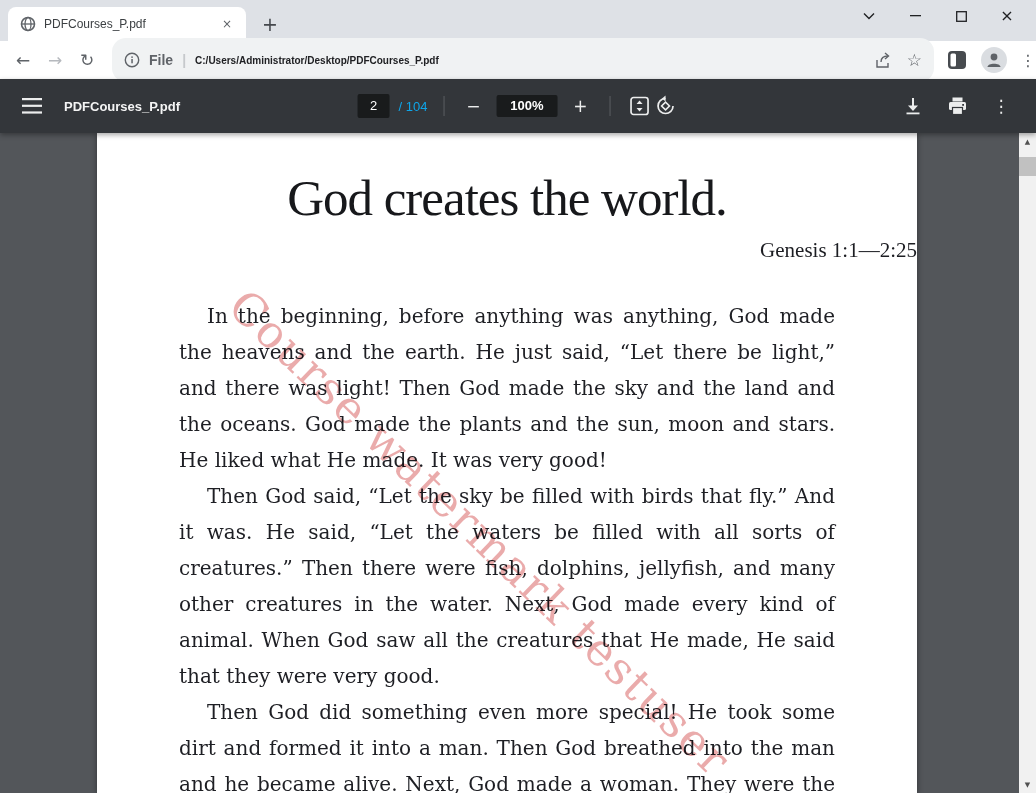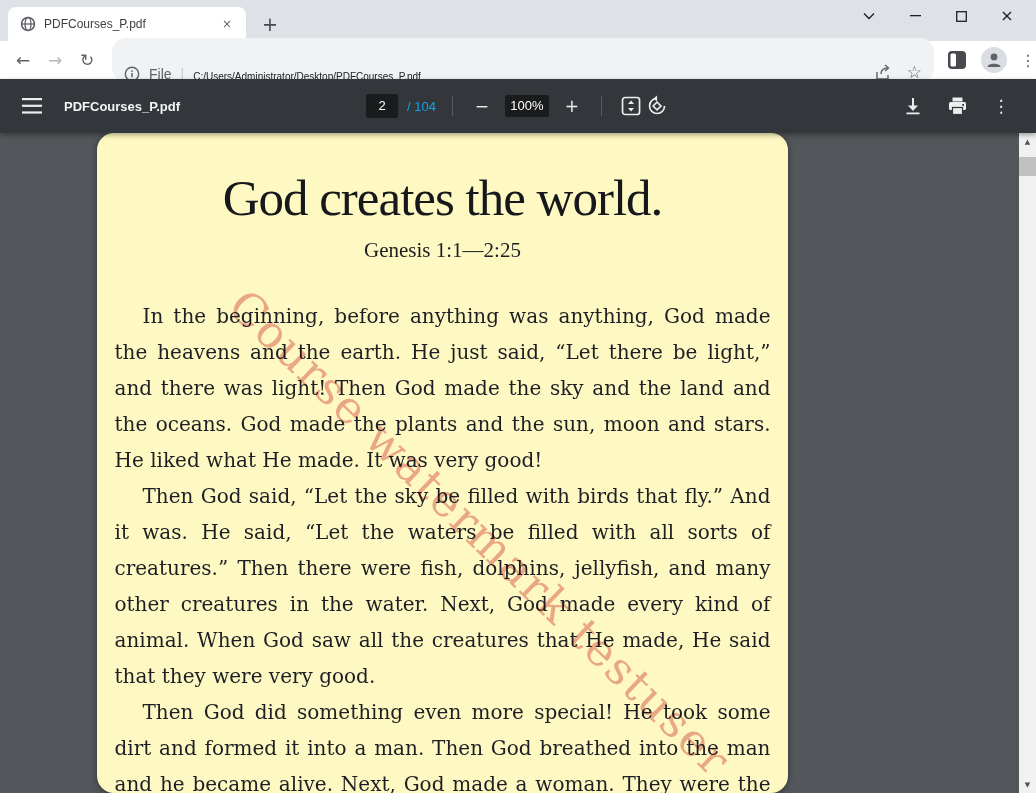--- a/index.html
+++ b/index.html
@@ -23,21 +23,21 @@
   .win-close-glyph { font-family:"DejaVu Sans",sans-serif; font-size:16px; line-height:1; }
 
   
   .addressbar { position:absolute; left:0; top:41px; width:1036px; height:38px; background:#fff;
     display:flex; align-items:center; }
   .navbtn { width:30px; height:30px; display:flex; align-items:center; justify-content:center;
     font-family:"DejaVu Sans",sans-serif; font-size:17px; color:#5f6368; }
   .navbtn.disabled { color:#b6b9be; }
   .nav-group { display:flex; align-items:center; gap:2px; margin-left:8px; }
   .omnibox { margin-left:10px; width:822px; height:44px; background:#f0f2f3; border-radius:14px;
-    display:flex; align-items:flex-end; padding:0 12px; }
+    display:flex; align-items:center; padding:0 12px;font-weight:bold; }
   .omni-info { width:16px; height:16px; margin-right:9px; flex:none; }
   .omni-scheme { font-size:14px; color:#5f6368; }
   .omni-sep { margin:0 9px; color:#c6c9cc; font-size:14px; }
   .omni-url { font-size:10px; color:#202124; white-space:nowrap; flex:1; }
   .omni-actions { display:flex; align-items:center; gap:14px; margin-left:8px; }
   .star-glyph { font-family:"DejaVu Sans",sans-serif; font-size:17px; color:#5f6368; }
   .bar-actions { display:flex; align-items:center; gap:13px; margin-left:12px; }
   .kebab { font-family:"DejaVu Sans",sans-serif; font-size:16px; color:#5f6368; letter-spacing:0; }
   .avatar { width:26px; height:26px; border-radius:50%; background:#dadde1; display:flex;
     align-items:center; justify-content:center; }
@@ -47,31 +47,31 @@
     display:flex; align-items:center; color:#f1f2f3; box-shadow:0 2px 5px rgba(0,0,0,.35); z-index:5; }
   .pt-left { display:flex; align-items:center; margin-left:22px; }
   .pt-title { margin-left:22px; font-size:13px; font-weight:bold; color:#f4f4f4; }
   .pt-center { position:absolute; left:50%; transform:translateX(-50%); display:flex; align-items:center; }
   .dark-box { background:#191b1c; border-radius:2px; color:#fff; font-size:13px; text-align:center; }
   .page-input { width:32px; height:24px; line-height:24px; }
   .page-total { margin-left:9px; font-size:13px; color:#0ea5e9; }
   .pt-sep { width:1px; height:20px; background:#5b5e62; margin:0 16px; }
   .pt-btn { width:26px; height:26px; display:flex; align-items:center; justify-content:center;
     font-family:"DejaVu Sans",sans-serif; font-size:17px; color:#eceded; }
-  .zoom-box { width:44px; height:22px; line-height:22px; margin:0 10px; font-weight:normal; }
+  .zoom-box { width:61px; height:22px; line-height:22px; margin:0 10px; font-weight:bold; }
   .pt-right { position:absolute; right:22px; display:flex; align-items:center; gap:18px; }
   .pt-iconbtn { width:26px; height:26px; display:flex; align-items:center; justify-content:center; }
 
   
   .viewport { position:absolute; left:0; top:133px; width:1036px; height:660px; background:#53565a; overflow:hidden; }
-  .pdfpage { position:absolute; left:97px; top:0; width:691px; height:660px; background:#fef9c3;
-    box-shadow:0 1px 6px rgba(0,0,0,.4); overflow:hidden;border-radius:17px; }
+  .pdfpage { position:absolute; left:97px; top:0; width:820px; height:660px; background:#ffffff;
+    box-shadow:0 1px 6px rgba(0,0,0,.4); overflow:hidden; }
   .doc-title { margin-top:36px; text-align:center; font-family:"Liberation Serif",serif;
     font-size:51px; letter-spacing:-1px; color:#17181b; }
-  .doc-subtitle { margin-top:11px; text-align:center; font-family:"Liberation Serif",serif;
+  .doc-subtitle { margin-top:11px; text-align:right; font-family:"Liberation Serif",serif;
     font-size:21px; color:#1c1d22; }
   .doc-body { width:656px; margin:35px auto 0; font-family:"DejaVu Serif",serif; font-size:20px;
     line-height:36px; text-align:justify; color:#1e1f24; }
   .doc-body p { text-indent:28px; }
   .watermark { position:absolute; left:158px; top:146px; transform:rotate(44deg);
     transform-origin:0 0; white-space:nowrap; font-family:"DejaVu Serif",serif; font-size:45px;
     letter-spacing:2px; color:rgba(216,102,102,0.55); mix-blend-mode:multiply; pointer-events:none; }
 
   
   .scrollbar { position:absolute; right:0; top:0; width:17px; height:660px; background:#f1f1f1; }

